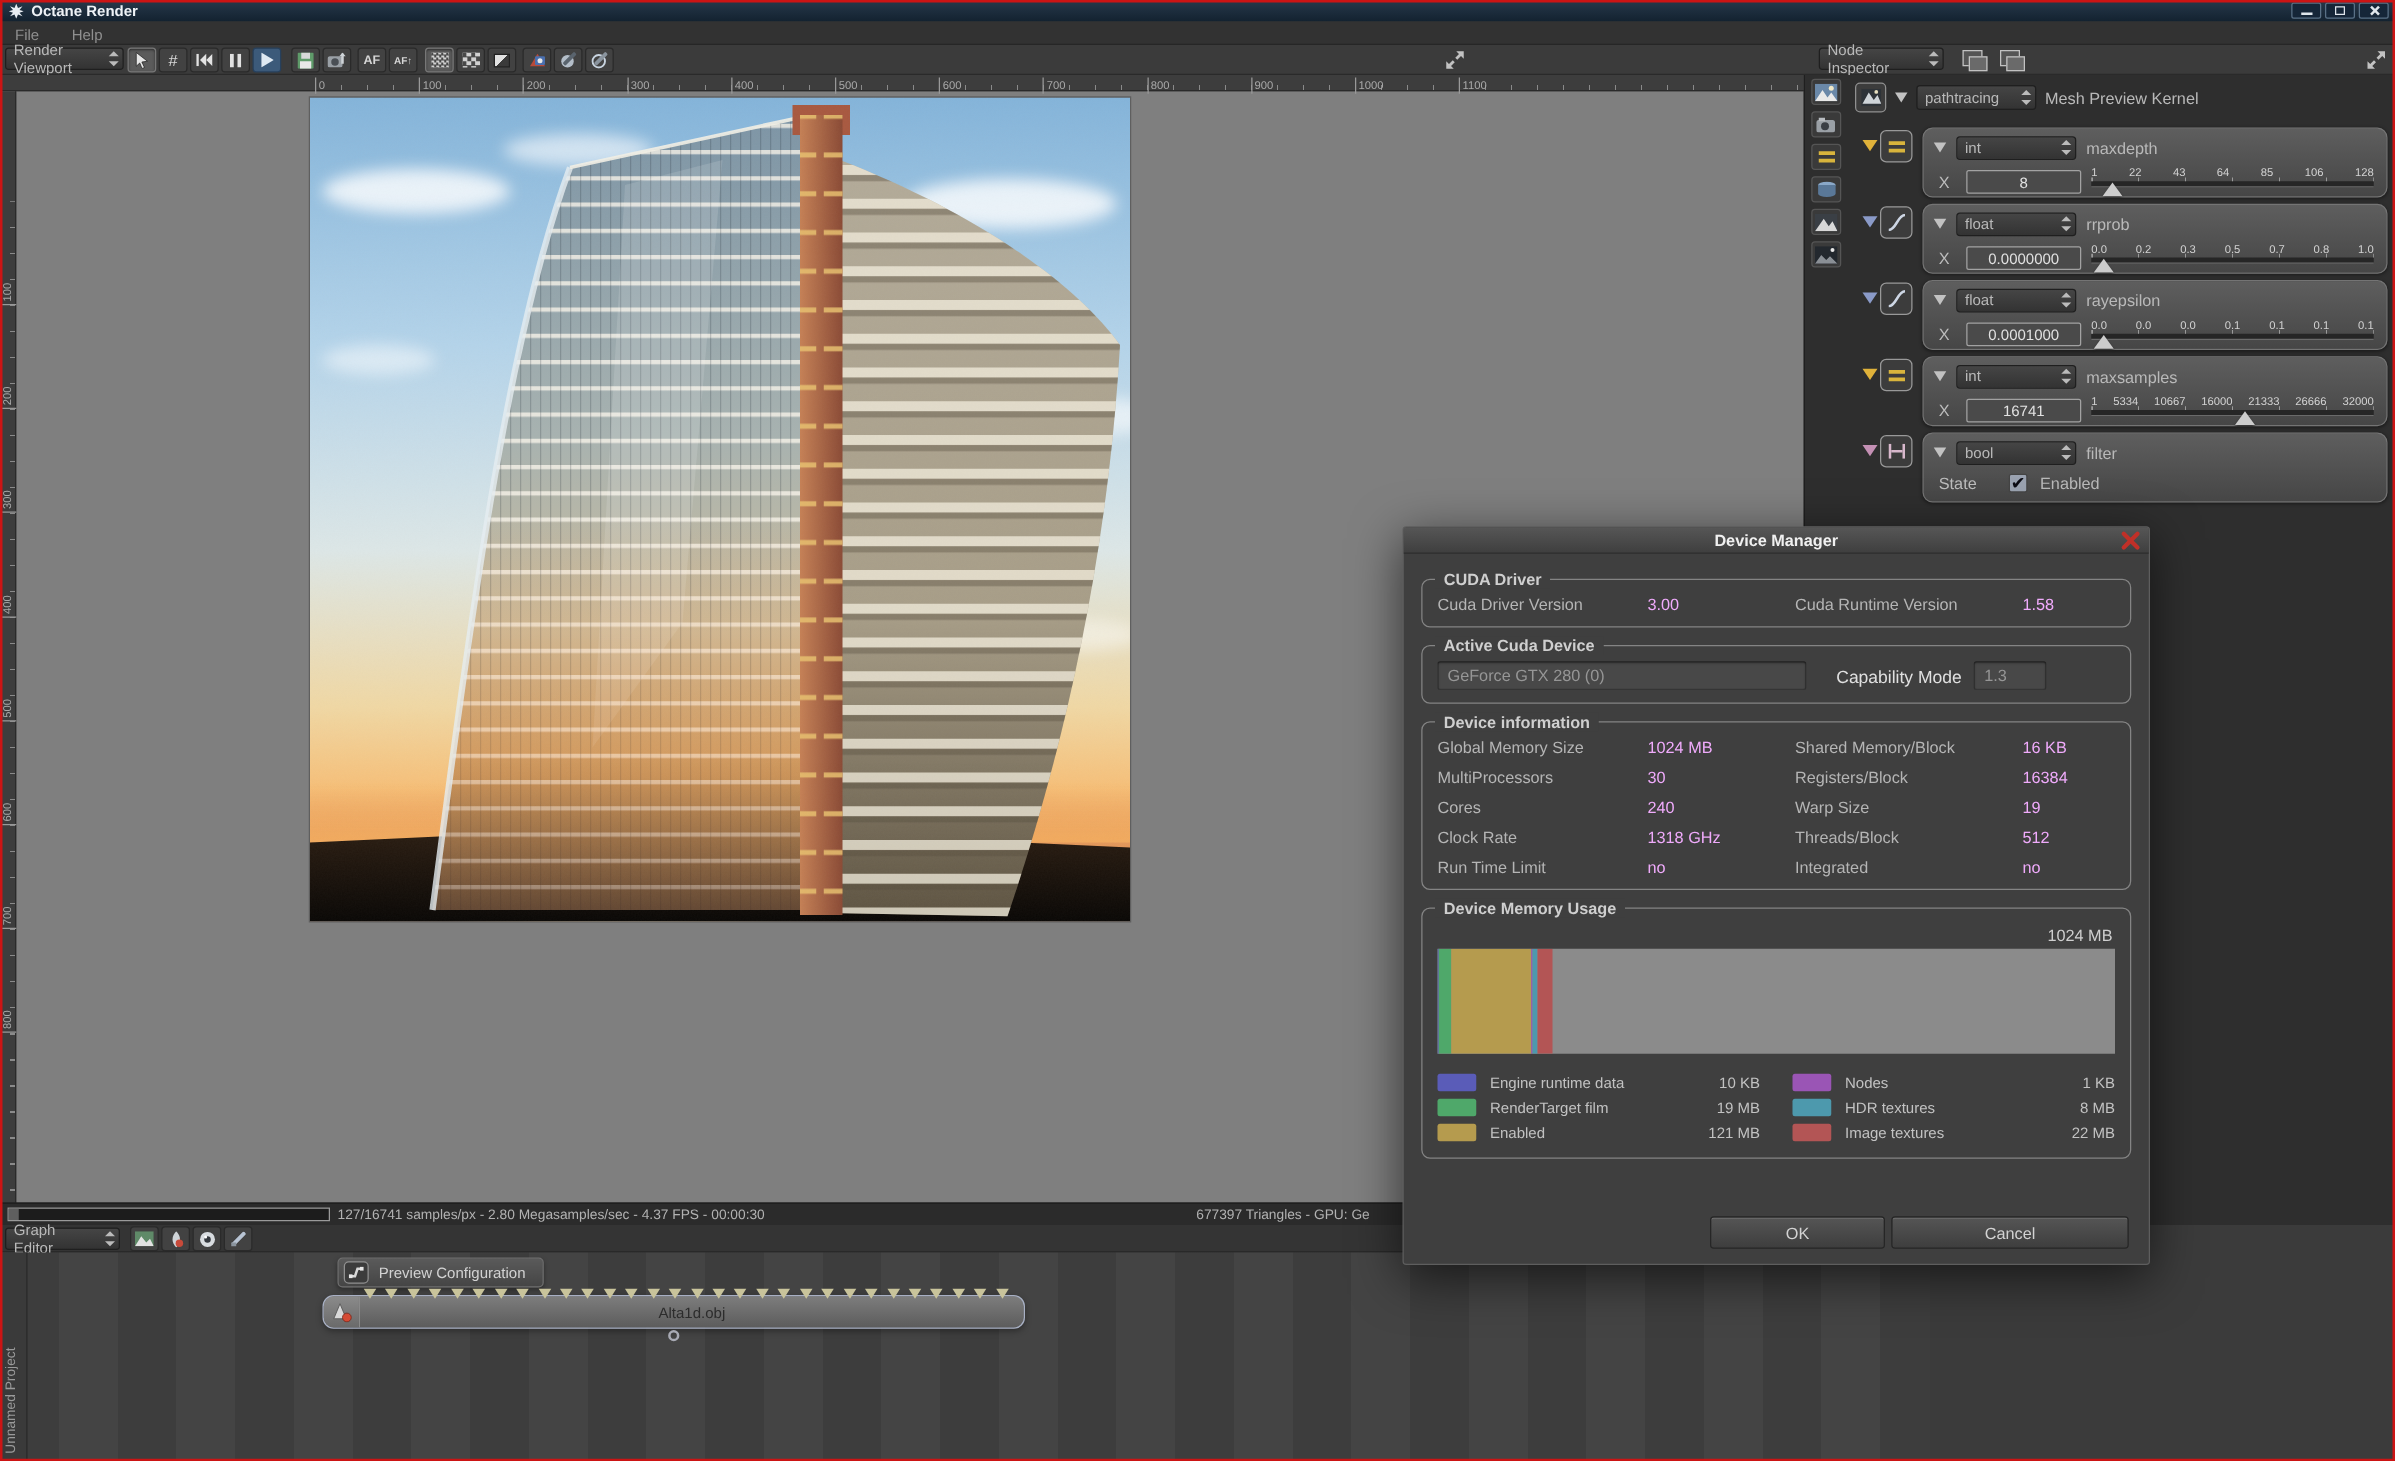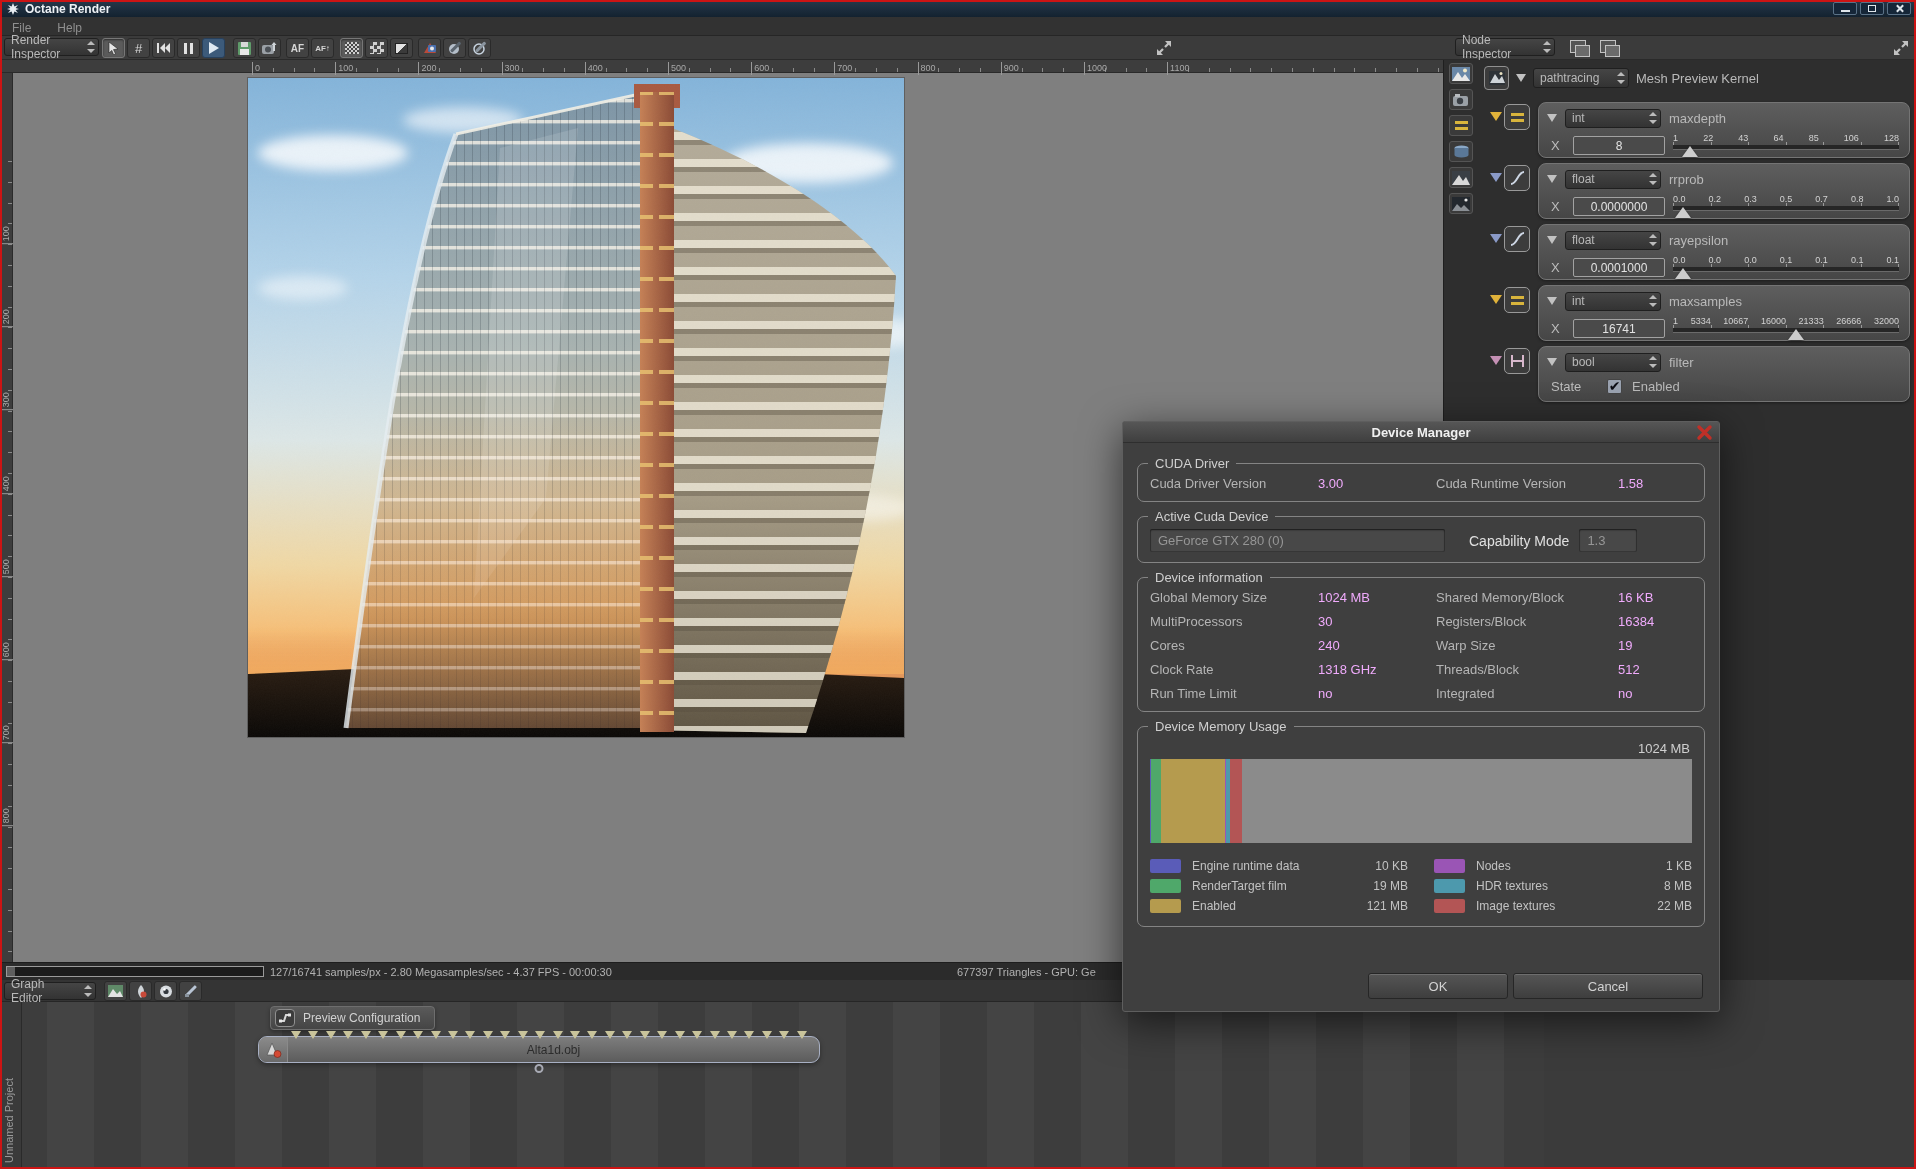--- a/index.html
+++ b/index.html
@@ -134,21 +134,21 @@
   
   .dialog { position:absolute; left:1122px; top:421px; width:598px; height:591px; background:#3f3f3f;
     border:1px solid #5e5e5e; border-radius:3px; box-shadow:0 10px 40px rgba(0,0,0,.6); z-index:500;
     display:flex; flex-direction:column; }
   .dtitle { position:relative; height:21px; background:linear-gradient(#565656,#3f3f3f); border-bottom:1px solid #2e2e2e;
     display:flex; align-items:center; justify-content:center; font-weight:bold; font-size:13px; color:#f0f0f0; }
   .dclose { position:absolute; right:6px; top:2px; width:17px; height:17px; }
   .dclose svg { display:block; }
   .dbody { flex:1; padding:6px 14px 10px 14px; display:flex; flex-direction:column; }
   .grp { position:relative; border:1px solid #848484; border-radius:7px; margin-top:14px; padding:12px 12px 10px 12px; }
-  .grp .legend { position:absolute; top:-8px; left:10px; background:#3f3f3f; padding:0 7px; color:#cfcfcf; font-size:13px; }
+  .grp .legend { position:absolute; top:-8px; left:10px; background:#3f3f3f; padding:0 7px; color:#cfcfcf; font-size:13px;font-weight:bold; }
   .grid4 { display:grid; grid-template-columns:168px 118px 182px 1fr; row-gap:9px; align-items:center; }
   .lab { color:#b5b5b5; font-size:13px; } .val { color:#f0abfc; font-size:13px; }
   .devrow { display:flex; align-items:center; gap:10px; }
   .sunken { background:#484848; border-radius:2px; box-shadow:inset 0 1px 2px rgba(0,0,0,.55), inset 0 0 0 1px #383838;
     color:#969696; font-size:13px; display:flex; align-items:center; padding:0 8px; height:23px; }
   .devbox { width:295px; }
   .caplab { color:#e0e0e0; font-size:14px; margin-left:14px; white-space:nowrap; }
   .capbox { width:58px; }
   .memtotal { text-align:right; color:#cfcfcf; font-size:13px; margin:2px 2px 3px 0; }
   .membar { display:flex; height:84px; width:100%; background:#8b8b8b; overflow:hidden; }
@@ -186,21 +186,21 @@
     </div>
   </div>
 
   <div class="menubar">
     <span class="menu-item">File</span>
     <span class="menu-item">Help</span>
   </div>
 
   <div class="toolband">
     <div class="select" style="position:absolute;left:4px;top:2px;width:95px;">
-      <span>Render Inspector</span>
+      <span>Render Viewport</span>
         <span class="spin"></span>
     </div>
     <div class="tbtn pressed" style="left:102px">
       <svg width="13" height="14" viewBox="0 0 13 14">
           <path d="M2 1 L11 8 L6.5 8.6 L8.6 13 L6.6 13.8 L4.8 9.4 L2 12 Z" fill="#e6e6e6" stroke="#222" stroke-width=".6"></path>
         </svg>
     </div>
     <div class="tbtn" style="left:127px">
         <span style="font-size:13px;color:#d8d8d8">#</span>
       </div>

